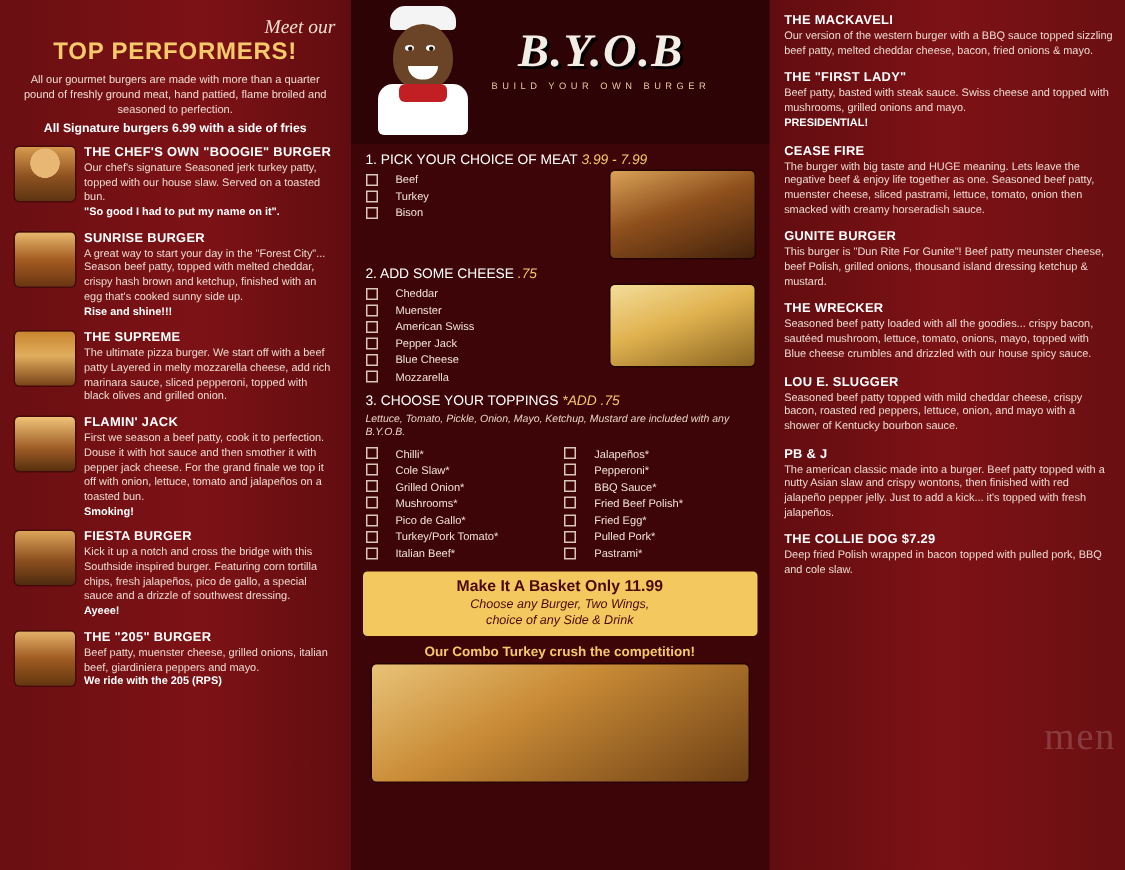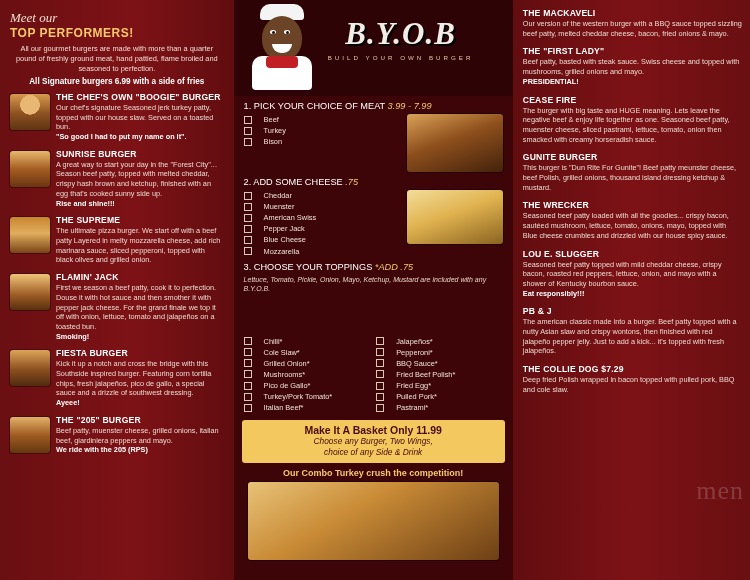--- a/index.html
+++ b/index.html
@@ -18,29 +18,30 @@
   .col{
     position:relative;
     box-sizing:border-box;
   }
   .col-left{width:248px;padding:8px 10px 6px 10px;}
   .col-mid{width:298px;padding:0;background:#3d0507;}
   .col-right{width:252px;padding:8px 8px 16px 10px;}
 
   
   .meet{
-    text-align:left;
+    text-align:right;
     font-family:"Liberation Serif", serif;
     font-size:13px;
     font-style:italic;
     color:#f2ded0;
     margin:2px 0 0 0;
   }
   .top-perf{
-    font-size:12px;
+    text-align:center;
+    font-size:16px;
     font-weight:bold;
     letter-spacing:.5px;
     color:#f6c96b;
     margin:0 0 4px 0;
   }
   .lead{
     font-size:7.4px;
     line-height:1.35;
     text-align:center;
     color:#f0dcd2;
@@ -165,21 +166,21 @@
   .photo.cheese{
     height:54px;
     background:linear-gradient(160deg,#f3dd9a 0%,#e0b24f 45%,#8a6320 100%);
   }
   .toppings-note{
     font-size:7px;color:#e7d3c8;line-height:1.35;margin:2px 0 3px 0;font-style:italic;
   }
   .top-cols{
     display:flex;gap:6px;
   }
-  .top-cols .checks{flex:1 1 50%;margin-top:39px;}
+  .top-cols .checks{flex:1 1 50%;}
   .basket{
     margin:7px 8px 0 8px;
     background:#f3c85f;
     border-radius:3px;
     text-align:center;
     padding:4px 4px 5px 4px;
     color:#4a0b0d;
   }
   .basket .b1{font-size:10.5px;font-weight:bold;}
   .basket .b2{font-size:8.4px;font-style:italic;line-height:1.3;}
@@ -454,21 +455,20 @@
       <div class="r-title">GUNITE BURGER</div>
       <div class="r-desc">This burger is "Dun Rite For Gunite"! Beef patty meunster cheese, beef Polish, grilled onions, thousand island dressing ketchup &amp; mustard.</div>
     </div>
     <div class="r-item">
       <div class="r-title">THE WRECKER</div>
       <div class="r-desc">Seasoned beef patty loaded with all the goodies... crispy bacon,  sautéed mushroom, lettuce, tomato, onions, mayo, topped with Blue cheese crumbles and drizzled with our house spicy sauce.</div>
     </div>
     <div class="r-item">
       <div class="r-title">LOU E. SLUGGER</div>
       <div class="r-desc">Seasoned beef patty topped with mild cheddar cheese, crispy  bacon, roasted red peppers, lettuce, onion, and mayo with a shower of Kentucky bourbon sauce.</div>
-      <div class="r-desc"><b>Eat responsibly!!!</b></div>
     </div>
     <div class="r-item">
       <div class="r-title">PB &amp; J</div>
       <div class="r-desc">The american classic made into a burger. Beef patty topped with a nutty  Asian slaw and crispy wontons, then finished with red jalapeño pepper jelly.  Just to add a kick... it's topped with fresh jalapeños.</div>
     </div>
     <div class="r-item">
       <div class="r-title">THE COLLIE DOG $7.29</div>
       <div class="r-desc">Deep fried Polish wrapped in bacon topped with pulled pork, BBQ and cole slaw.</div>
     </div>
     <div class="watermark">men</div>

